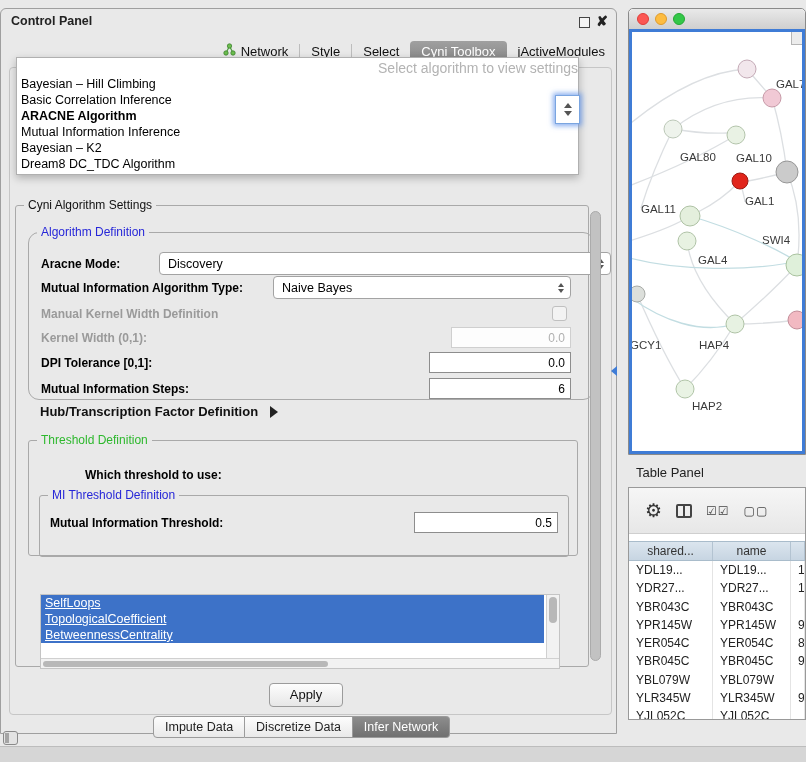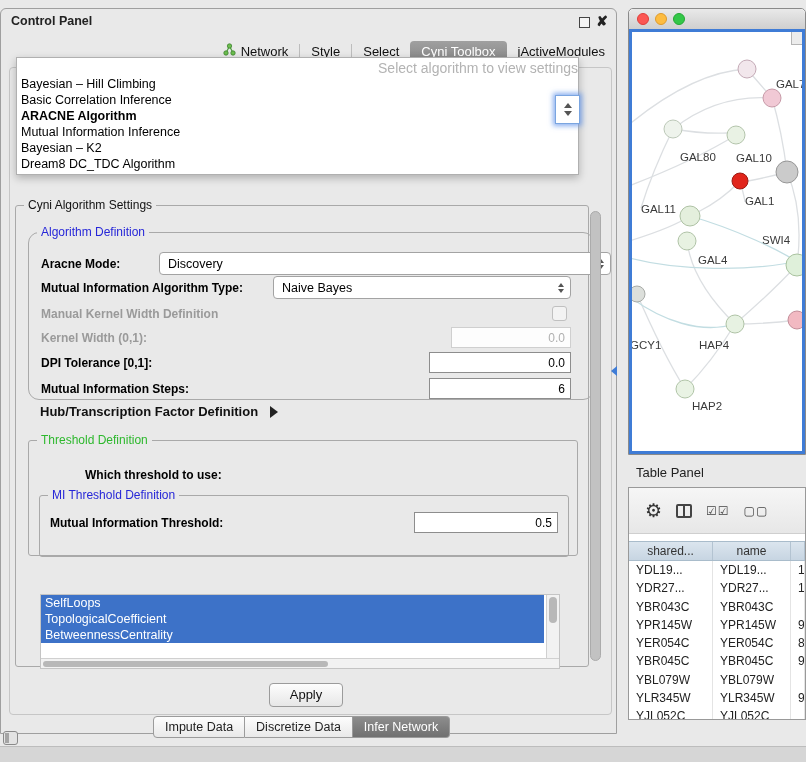--- a/index.html
+++ b/index.html
@@ -58,21 +58,21 @@
   .field.dis{border-color:#cfcfcf;color:#b0b0b0;background:#fdfdfd;}
 
   .checkbox{position:absolute;width:13px;height:13px;border:1px solid #c0c0c0;border-radius:3px;background:#f3f3f3;}
 
   .arrow-right{display:inline-block;width:0;height:0;border-top:6px solid transparent;border-bottom:6px solid transparent;
                border-left:8px solid #222;vertical-align:-2px;margin-left:8px;}
   .arrow-down{display:inline-block;width:0;height:0;border-left:6px solid transparent;border-right:6px solid transparent;
               border-top:8px solid #222;vertical-align:1px;margin-left:8px;}
 
   .attr-list{left:24px;top:388px;width:520px;height:75px;background:#fff;border:1px solid #c4c4c4;box-sizing:border-box;}
-  .attr-item{height:16px;line-height:16px;font-size:12.5px;padding-left:4px;width:503px;box-sizing:border-box;}
+  .attr-item{height:16px;line-height:16px;font-size:12.5px;padding-left:4px;width:503px;box-sizing:border-box;text-decoration:underline;}
   .attr-item.selected{background:#3d72c8;color:#fff;}
   .vscroll{position:absolute;right:0;top:0;bottom:10px;width:13px;background:#f2f2f2;border-left:1px solid #d0d0d0;box-sizing:border-box;}
   .vscroll .thumb{position:absolute;left:2px;top:2px;width:8px;height:42%;background:#b8b8b8;border-radius:5px;}
   .hscroll{position:absolute;left:0;right:0;bottom:0;height:10px;background:#f2f2f2;border-top:1px solid #d0d0d0;box-sizing:border-box;}
   .hscroll .thumb{position:absolute;left:2px;top:2px;height:6px;width:55%;background:#b8b8b8;border-radius:4px;}
 
   .main-scroll{left:589px;top:202px;width:11px;height:450px;}
   .main-scroll .thumb{position:absolute;left:0;top:0;width:11px;height:100%;background:#c2c2c2;border-radius:6px;border:1px solid #ababab;box-sizing:border-box;}
 
   .btn{position:absolute;background:linear-gradient(#fdfdfd,#e7e7e7);border:1px solid #9b9b9b;border-radius:4px;

